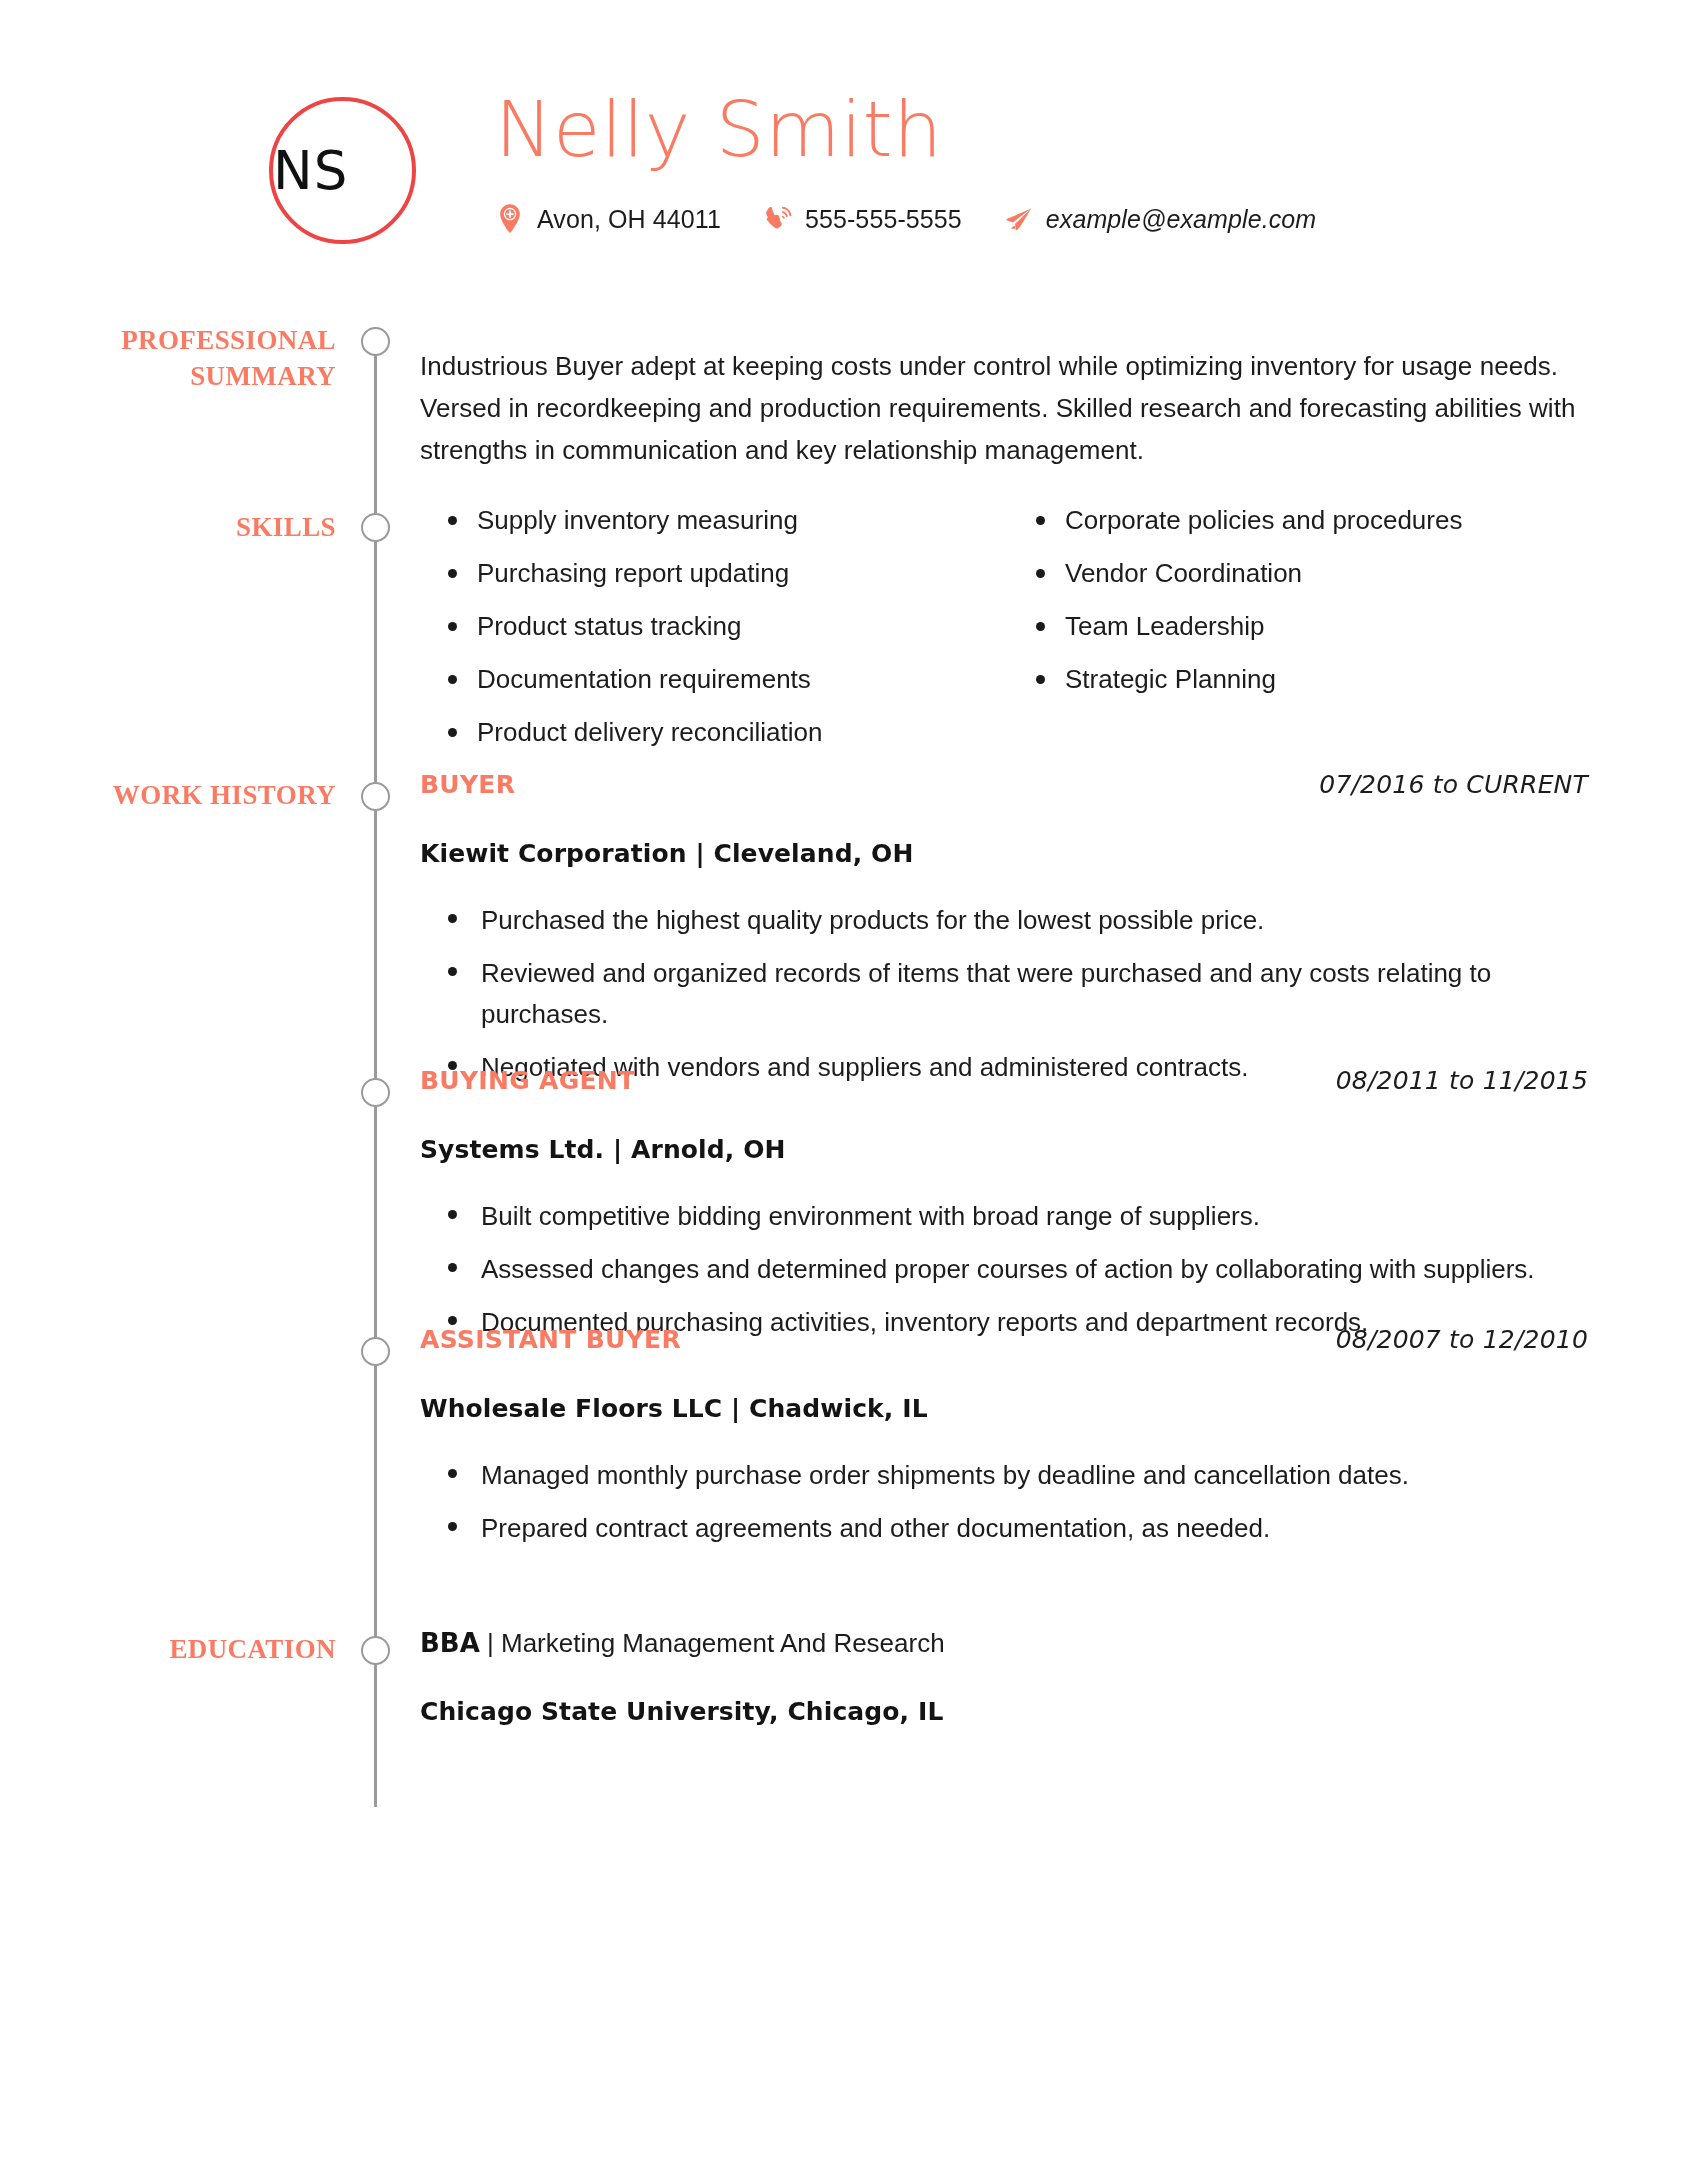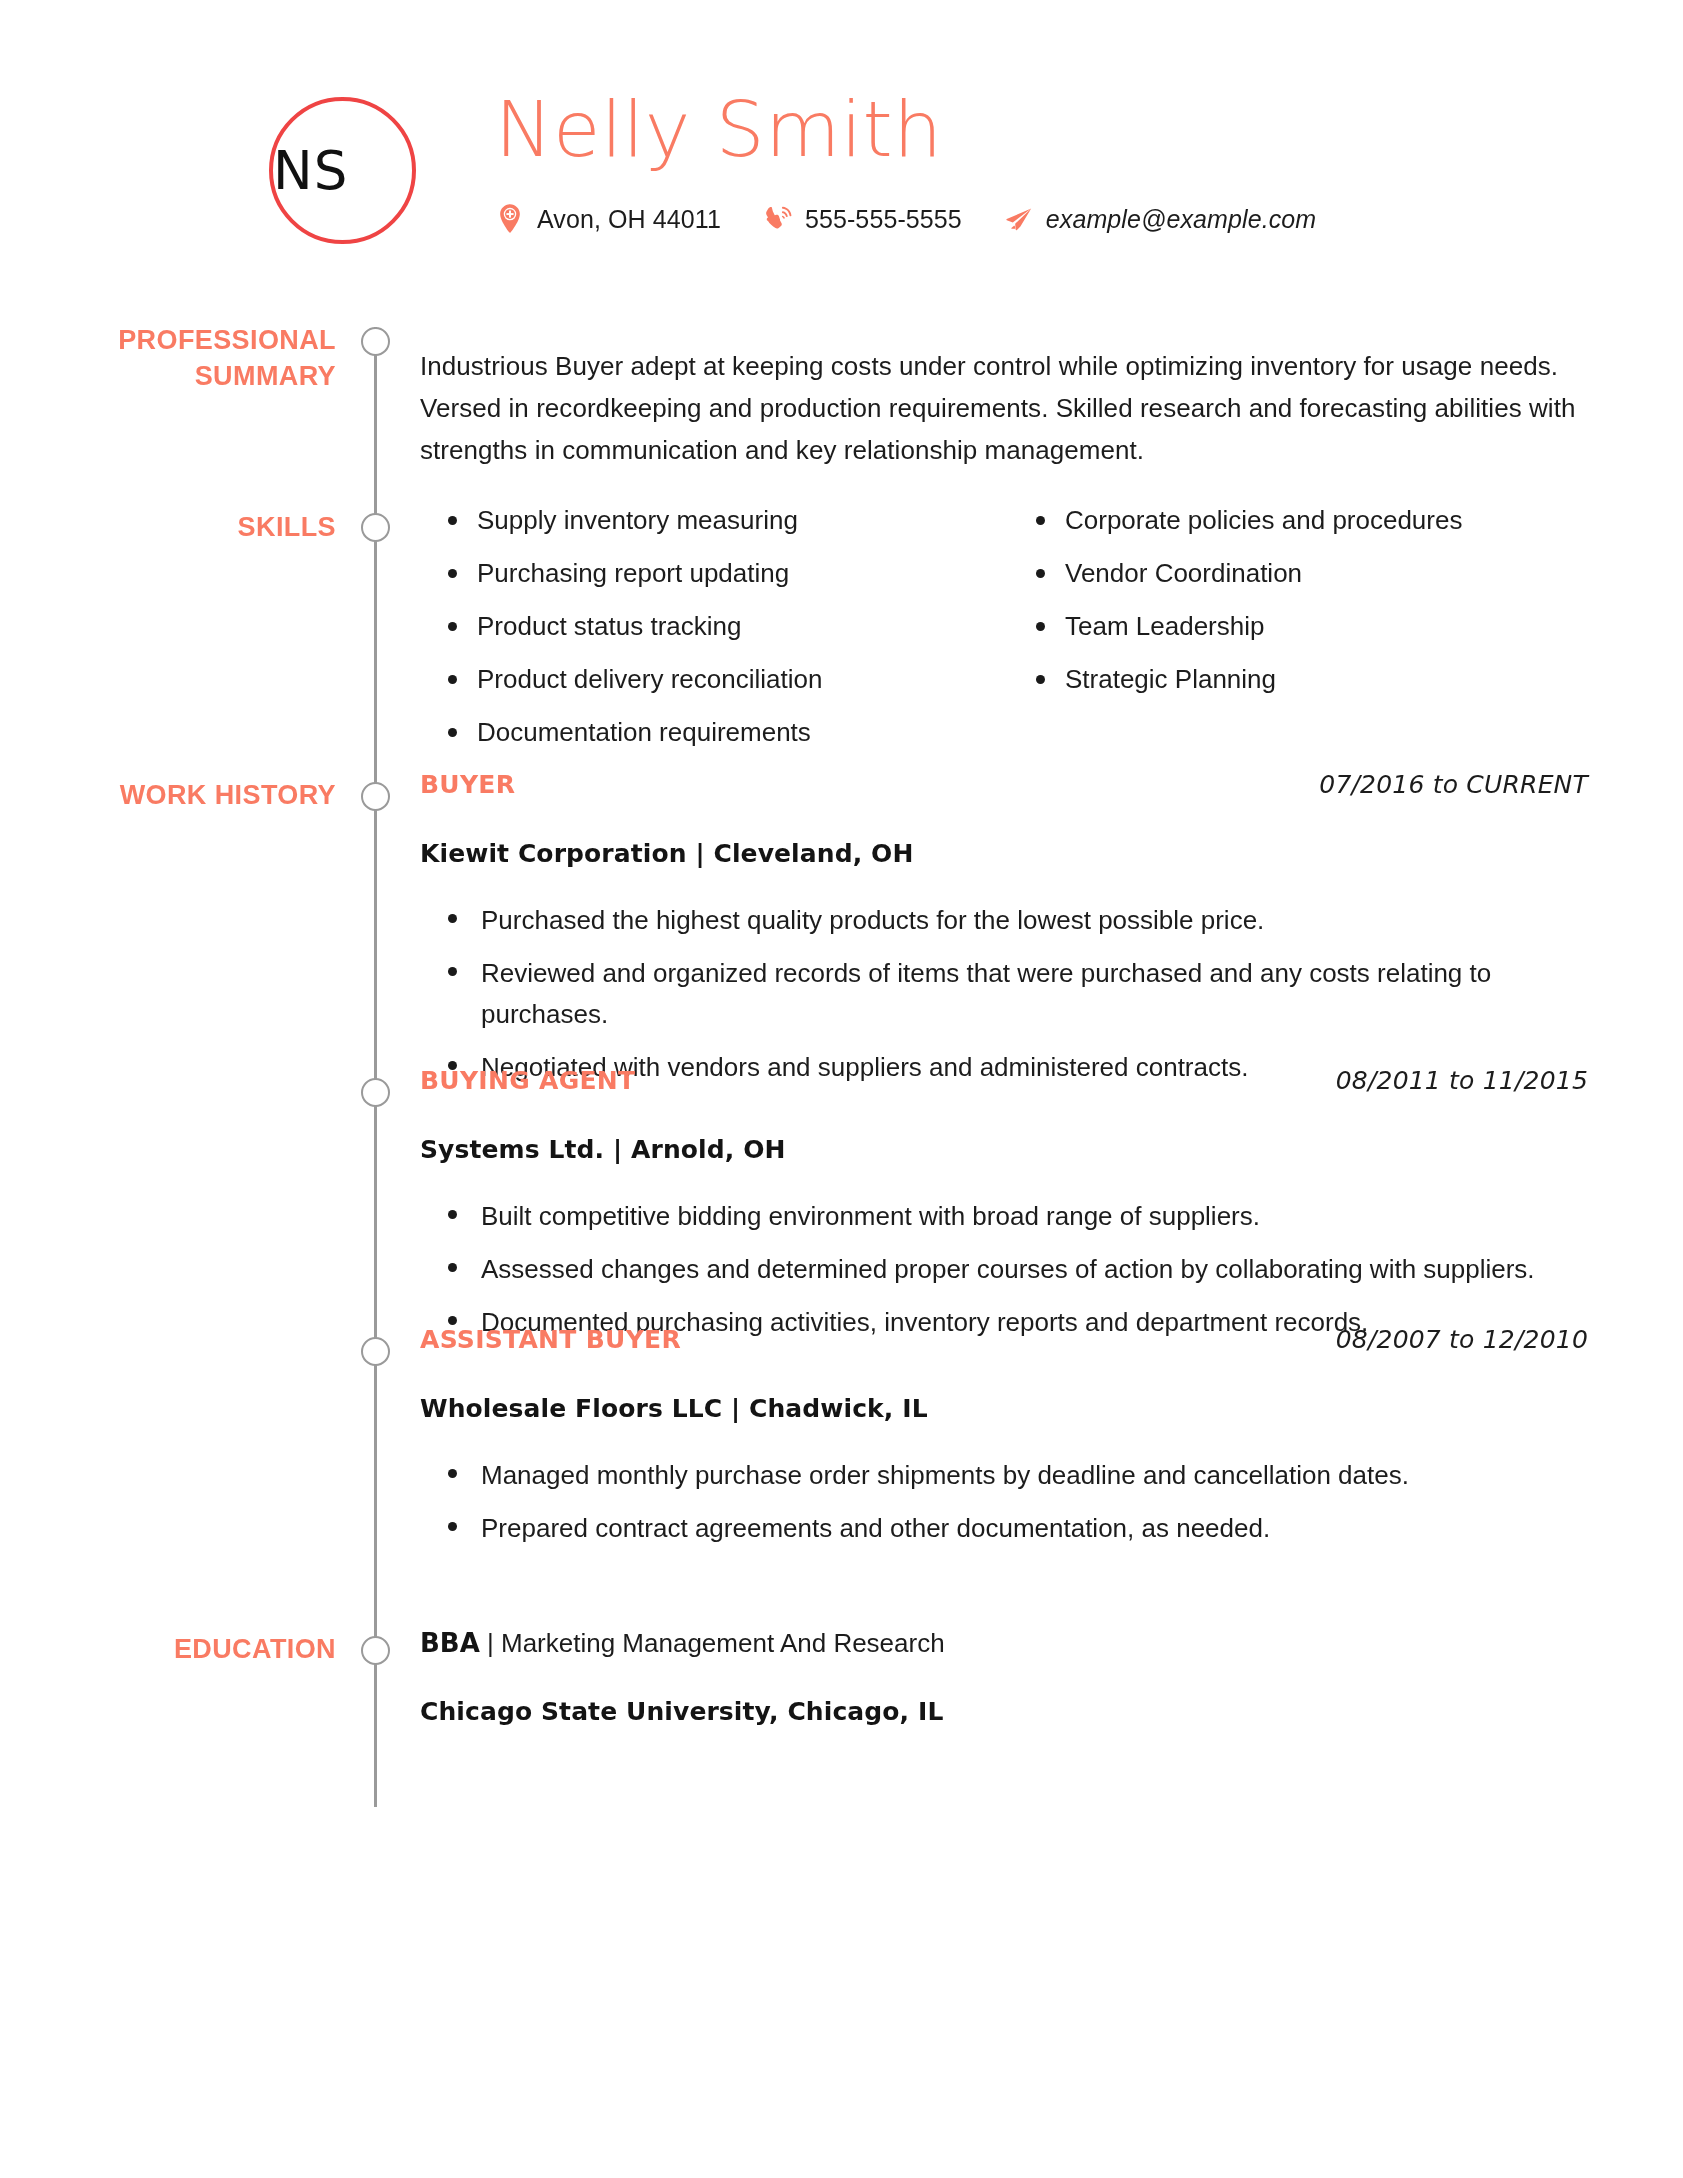--- a/index.html
+++ b/index.html
@@ -86,21 +86,21 @@
   }
 
   
   .sec-label {
     position: absolute;
     width: 267px;
     right: auto;
     left: 69px;
     text-align: right;
     color: #f97b63;
-    font-family: Liberation Sans, sans-serif;
+    font-family: Liberation Serif, serif;
     font-weight: 700;
     font-size: 27px;
     letter-spacing: 0.4px;
     line-height: 1.35;
   }
 
   
   .content { position: absolute; left: 420px; width: 1168px; }
 
   .summary-text {
@@ -262,22 +262,22 @@
   </div>
 
   <div class="sec-label" style="top:509px">SKILLS</div>
   <div class="content" style="top:507px">
     <div class="skills-wrap">
       <div class="skills-col">
         <ul>
           <li>Supply inventory measuring</li>
           <li>Purchasing report updating</li>
           <li>Product status tracking</li>
+          <li>Documentation requirements</li>
           <li>Product delivery reconciliation</li>
-          <li>Documentation requirements</li>
         </ul>
       </div>
       <div class="skills-col">
         <ul>
           <li>Corporate policies and procedures</li>
           <li>Vendor Coordination</li>
           <li>Team Leadership</li>
           <li>Strategic Planning</li>
         </ul>
       </div>

